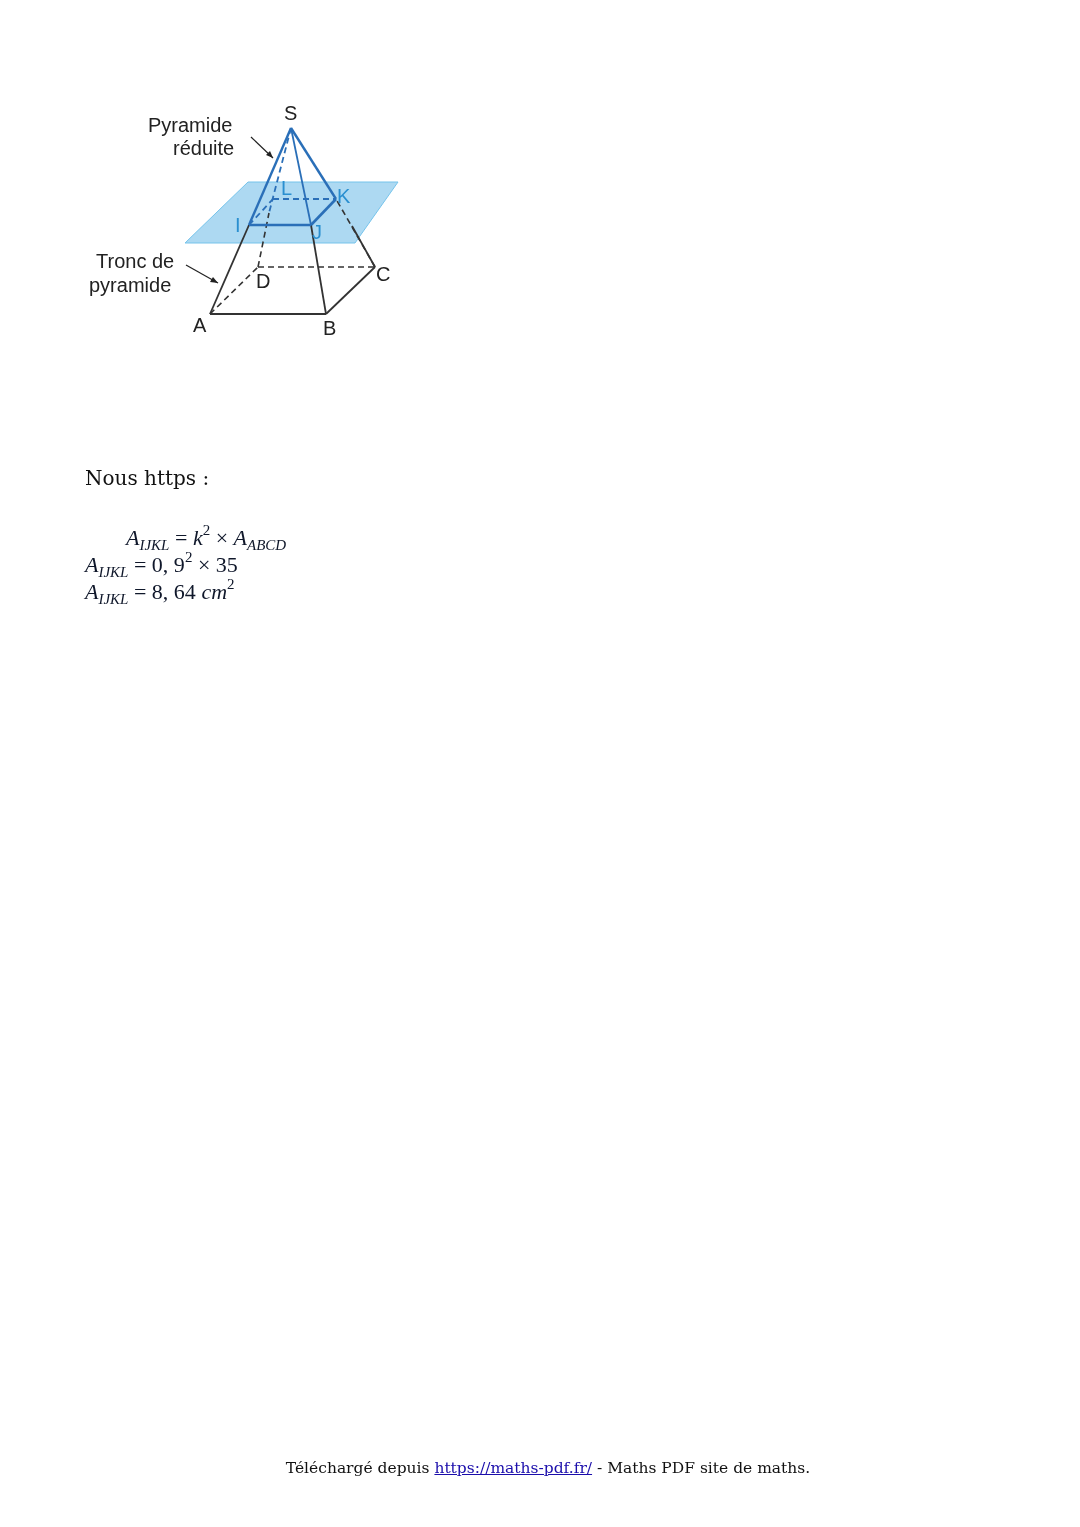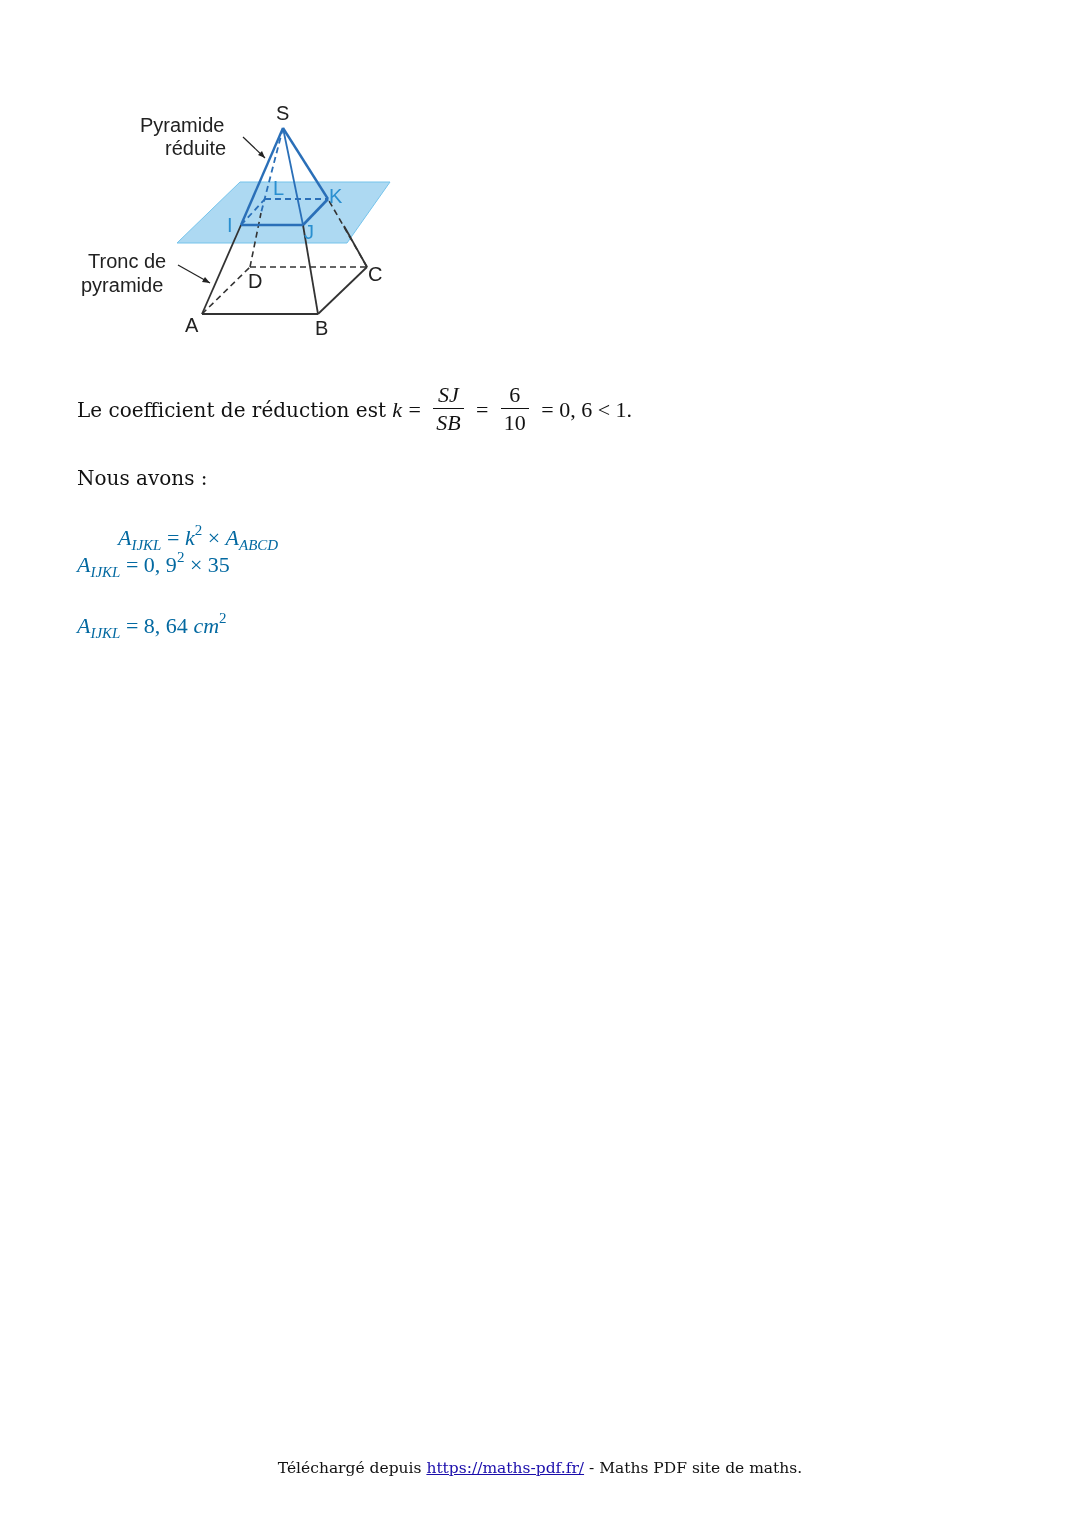--- a/index.html
+++ b/index.html
@@ -1,31 +1,31 @@
 <!DOCTYPE html>
 <html><head>
   <meta charset="utf-8">
   <style>
     html, body { margin: 0; padding: 0; background: #ffffff; }
     body { width: 1080px; height: 1527px; position: relative; overflow: hidden; }
-    .page { position: absolute; left: 0; top: 0; width: 976px; height: 1527px; }
+    .page { position: absolute; left: 8px; top: 0; width: 976px; height: 1527px; }
     .figure { position: absolute; left: 75px; top: 95px; width: 330px; height: 250px; }
     .figure svg { width: 330px; height: 250px; }
     .fig-label { font-family: "Liberation Sans", sans-serif; font-size: 20px; fill: #222; }
     .fig-vertex { font-family: "Liberation Sans", sans-serif; font-size: 20px; fill: #222; }
     .fig-vertex-blue { font-family: "Liberation Sans", sans-serif; font-size: 20px; fill: #2a8fd0; }
     .text-line { position: absolute; font-family: "DejaVu Serif", serif; font-size: 20px; color: #111; white-space: nowrap; }
     .math { font-family: "Liberation Serif", serif; font-style: italic; font-size: 22px; }
     .math-up { font-family: "Liberation Serif", serif; font-style: normal; font-size: 22px; }
     .frac { display: inline-block; vertical-align: middle; text-align: center; margin: 0 6px; }
     .frac .num { display: block; padding: 0 3px; border-bottom: 1.3px solid #111; line-height: 26px; }
     .frac .den { display: block; padding: 0 3px; line-height: 28px; }
     .sub { font-size: 15px; vertical-align: -5px; }
     .sup { font-size: 15px; vertical-align: 10px; }
-    .eq-line { position: absolute; font-family: "Liberation Serif", serif; font-size: 22px; color: #0369a1; white-space: nowrap; }
+    .eq-line { position: absolute; font-family: "Liberation Serif", serif; font-size: 22px; color: #0f172a; white-space: nowrap; }
     .footer { position: absolute; left: 0; width: 1080px; top: 1459px; text-align: center; font-family: "DejaVu Serif", serif; font-size: 15.5px; color: #111; }
     .footer a { color: #1a0dab; text-decoration: underline; }
   </style>
 </head>
 <body>
 
 <div class="page">
 
   <div class="figure">
     <svg viewBox="0 0 330 250">
@@ -68,46 +68,32 @@
       <text class="fig-vertex-blue" x="229" y="144">J</text>
       <text class="fig-vertex-blue" x="254" y="108">K</text>
       <text class="fig-vertex-blue" x="198" y="100">L</text>
       <text class="fig-vertex" x="110" y="237">A</text>
       <text class="fig-vertex" x="240" y="240">B</text>
       <text class="fig-vertex" x="293" y="186">C</text>
       <text class="fig-vertex" x="173" y="193">D</text>
     </svg>
   </div>
 
-  <div class="text-line" style="left:77px; top:382px;">
-    <span style="vertical-align:middle;">Le coefficient de réduction est </span><span class="math" style="vertical-align:middle;">k</span>
-    <span class="math-up" style="vertical-align:middle;">=</span>
-    <span class="frac math">
-      <span class="num">SJ</span>
-      <span class="den">SB</span>
-    </span>
-    <span class="math-up" style="vertical-align:middle;">=</span>
-    <span class="frac math-up">
-      <span class="num">6</span>
-      <span class="den">10</span>
-    </span>
-    <span class="math-up" style="vertical-align:middle;">= 0, 6 &lt; 1.</span>
-  </div>
 
-  <div class="text-line" style="left:77px; top:466px;">Nous avons :</div>
+  <div class="text-line" style="left:77px; top:466px;">Nous https :</div>
 
   <div class="eq-line" style="left:118px; top:522px;">
     <span class="math">A</span><span class="math sub">IJKL</span><span> = </span><span class="math">k</span><span class="sup">2</span><span> ×  </span><span class="math">A</span><span class="math sub">ABCD</span>
   </div>
 
   <div class="eq-line" style="left:77px; top:549px;">
     <span class="math">A</span><span class="math sub">IJKL</span><span> = 0, 9</span><span class="sup">2</span><span> ×  35</span>
   </div>
 
-  <div class="eq-line" style="left:77px; top:576px;margin-top:34px;">
+  <div class="eq-line" style="left:77px; top:576px;">
     <span class="math">A</span><span class="math sub">IJKL</span><span> = 8, 64 </span><span class="math">cm</span><span class="sup">2</span>
   </div>
 
   <div class="footer">
     <span>Téléchargé depuis </span><a>https://maths-pdf.fr/</a><span> - Maths PDF site de maths.</span>
   </div>
 
 </div>
 
 </body></html>

